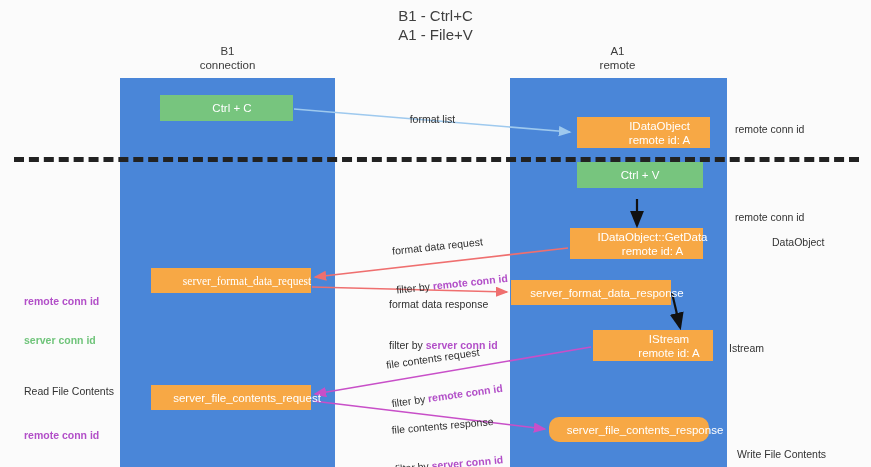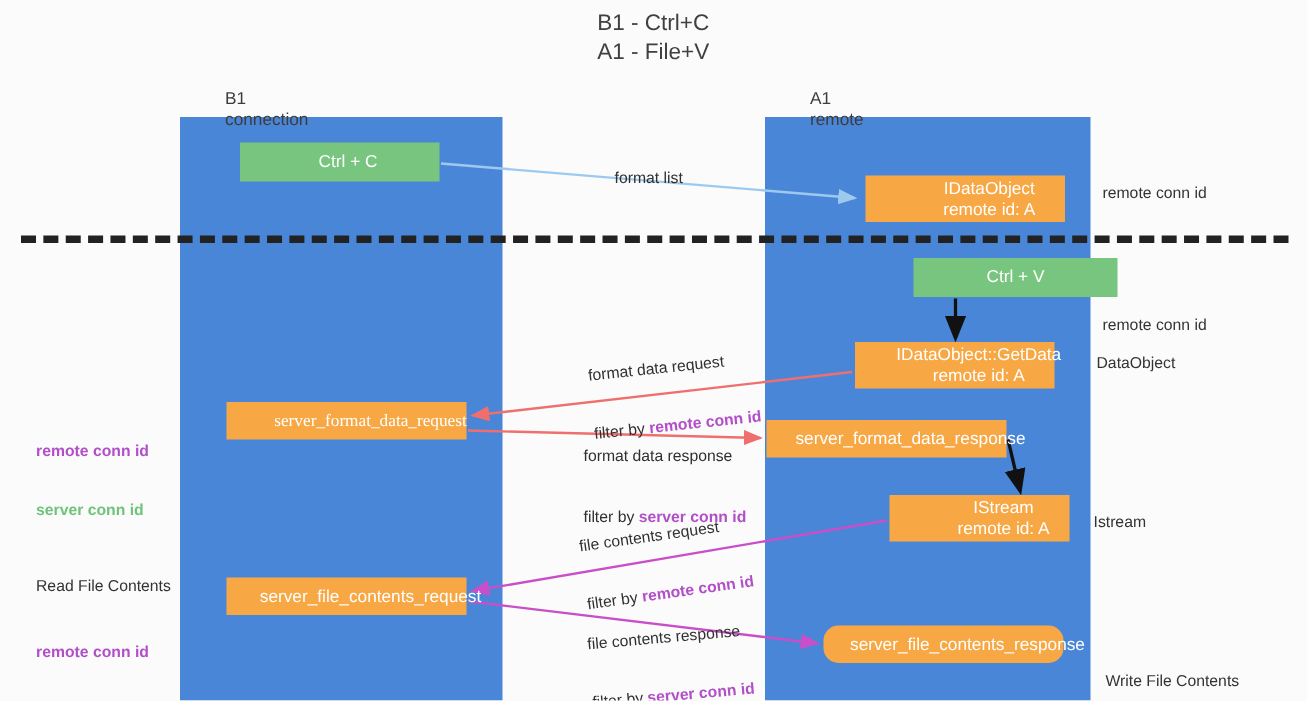--- a/index.html
+++ b/index.html
@@ -13,40 +13,39 @@
   #lane-b1{left:120px;top:78px;width:215px;height:389px;}
   #lane-a1{left:510px;top:78px;width:217px;height:389px;}
 
   .title{
     position:absolute;left:0;right:0;top:6px;text-align:center;
     font-size:15px;color:#404040;line-height:19px;
   }
   .title div{white-space:pre;}
 
   .colhead{
-    position:absolute;text-align:left;font-size:11.5px;color:#3c3c3c;
+    position:absolute;text-align:center;font-size:11.5px;color:#3c3c3c;
     line-height:14px;
-    margin-top:15px;
   }
   #head-b1{left:150px;top:44px;width:155px;}
   #head-a1{left:540px;top:44px;width:155px;}
 
   .box{
     position:absolute;display:flex;flex-direction:column;
     align-items:center;justify-content:center;
     color:#ffffff;font-size:11.5px;line-height:14px;text-align:center;
     box-sizing:border-box;
   }
   .box.orange{background:#f7a845;padding-left:32px;}
   .box.green{background:#77c57e;}
   .box span{display:block;white-space:pre;}
 
   #box-ctrlc{left:160px;top:95px;width:133px;height:26px;padding-left:11px;}
   #box-idataobject{left:577px;top:117px;width:133px;height:31px;}
-  #box-ctrlv{left:577px;top:172px;width:136px;height:26px;margin-left:32px;}
+  #box-ctrlv{left:577px;top:162px;width:126px;height:26px;}
   #box-getdata{left:570px;top:228px;width:133px;height:31px;}
   #box-sfdreq{left:151px;top:268px;width:160px;height:25px;font-family:Liberation Serif, serif;}
   #box-sfdresp{left:511px;top:280px;width:160px;height:25px;}
   #box-istream{left:593px;top:330px;width:120px;height:31px;}
   #box-sfcreq{left:151px;top:385px;width:160px;height:25px;}
   #box-sfcresp{left:549px;top:417px;width:160px;height:25px;border-radius:10px;}
 
   .edgelabel{position:absolute;font-size:10.5px;color:#303030;white-space:pre;}
   .edgelabel .hl-purple{color:#b24fc8;font-weight:bold;}
 
@@ -173,21 +172,21 @@
     <div style="margin-top:3px;"><span>filter by </span><span class="hl-purple">remote conn id</span></div>
   </div>
 
   <div class="edgelabel" style="left:389px;top:400px;transform:rotate(-5deg);transform-origin:left top;">
     <div>file contents response</div>
     <div style="margin-top:3px;"><span>filter by </span><span class="hl-purple">server conn id</span></div>
   </div>
 
   <div class="sidelabel purple" style="left:735px;top:123px;">remote conn id</div>
   <div class="sidelabel purple" style="left:735px;top:211px;">remote conn id</div>
-  <div class="sidelabel plain" style="left:709px;top:236px;padding-left:22px;">DataObject</div>
+  <div class="sidelabel plain" style="left:750px;top:236px;padding-left:22px;">DataObject</div>
   <div class="sidelabel plain" style="left:729px;top:342px;">Istream</div>
   <div class="sidelabel plain" style="left:737px;top:436px;margin-top:12px;">Write File Contents</div>
 
   <div class="sidelabel" style="left:24px;top:269px;">
     <div class="purple">remote conn id</div>
     <div class="green">server conn id</div>
   </div>
 
   <div class="sidelabel plain" style="left:24px;top:385px;">Read File Contents</div>
 

